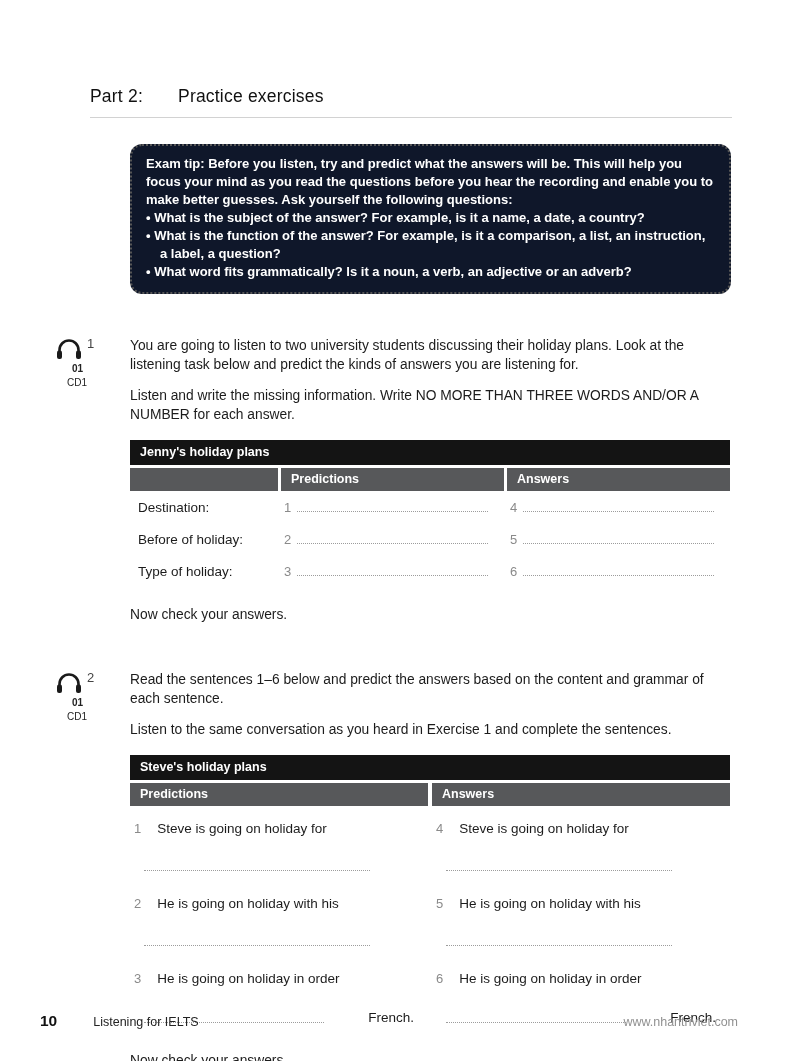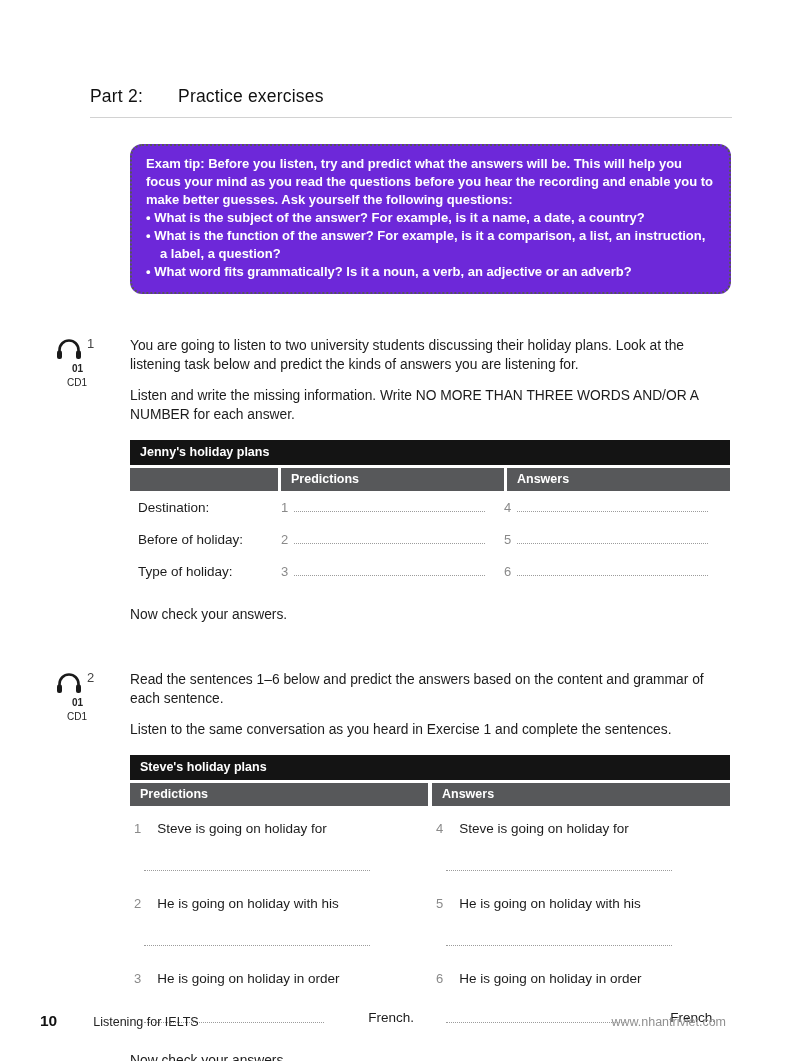--- a/index.html
+++ b/index.html
@@ -16,21 +16,21 @@
 
   
   .title-row { padding: 86px 0 0 90px; font-size: 17.5px; letter-spacing: 0.2px; color: #111; }
   .title-part { margin-right: 30px; }
   .title-rule { margin: 10px 0 0 90px; width: 642px; border-bottom: 1px solid #d2d2d2; }
 
   
   .exam-tip {
     margin: 26px 0 0 130px;
     width: 601px;
-    background: #6d28d9;
+    background: #0f172a;
     border: 2px dotted #565656;
     border-radius: 12px;
     padding: 9px 14px 11px 14px;
     color: #ffffff;
     font-weight: bold;
     font-size: 13px;
     line-height: 18px;
   }
   .exam-tip p { margin: 0; }
   .exam-tip .bullet { padding-left: 14px; text-indent: -14px; }
@@ -57,39 +57,39 @@
   .hdr-cell {
     background: #57585a; color: #fff;
     font-weight: bold; font-size: 12.5px;
     padding: 4px 18px 5px 10px;
   }
 
   
   .t1-head { display: flex; gap: 3px; margin-top: 3px; }
   .t1-h1 { width: 148px; }
   .t1-h2, .t1-h3 { width: 223px; }
-  .t1-row { display: flex; align-items: baseline; padding: 9px 0 8px 0; font-size: 13.5px; }
+  .t1-row { display: flex; align-items: baseline; padding: 9px 0 8px 0; font-size: 13.5px; justify-content: space-between; }
   .t1-label { width: 148px; padding-left: 8px; }
   .t1-cell { width: 223px; display: flex; align-items: baseline; padding: 0 16px 0 3px; }
   .qnum { color: #8a8a8a; font-size: 13px; margin-right: 6px; }
   .dots { flex: 1; border-bottom: 1px dotted #9c9c9c; height: 11px; align-self: flex-end; margin-bottom: 3px; }
 
   
   .t2-head { display: flex; gap: 4px; margin-top: 3px; }
   .t2-head .hdr-cell { flex: 1; }
   .t2-body { display: grid; grid-template-columns: 1fr 1fr; column-gap: 4px; }
   .t2-item { padding: 14px 8px 0 4px; }
   .t2-sent { display: flex; gap: 10px; font-size: 13.5px; line-height: 18px; }
   .t2-line { display: flex; align-items: flex-end; margin: 22px 6px 8px 10px; font-size: 13.5px; gap: 36px; }
   .t2-line .dots { margin-bottom: 2px; }
   .t2-line .tail { margin-left: 8px; }
 
   
   .footer {
-    position: absolute; left: 40px; right: 74px; top: 1012px;
+    position: absolute; left: 40px; right: 62px; top: 1012px;
     display: flex; align-items: baseline;
   }
   .pnum { font-size: 15.5px; font-weight: bold; color: #111; margin-right: 36px; }
   .book { font-size: 12.5px; color: #222; }
   .site { margin-left: auto; font-size: 12.5px; color: #919191; }
 
   svg.hp { display: block; }
 </style>
 </head>
 <body>

